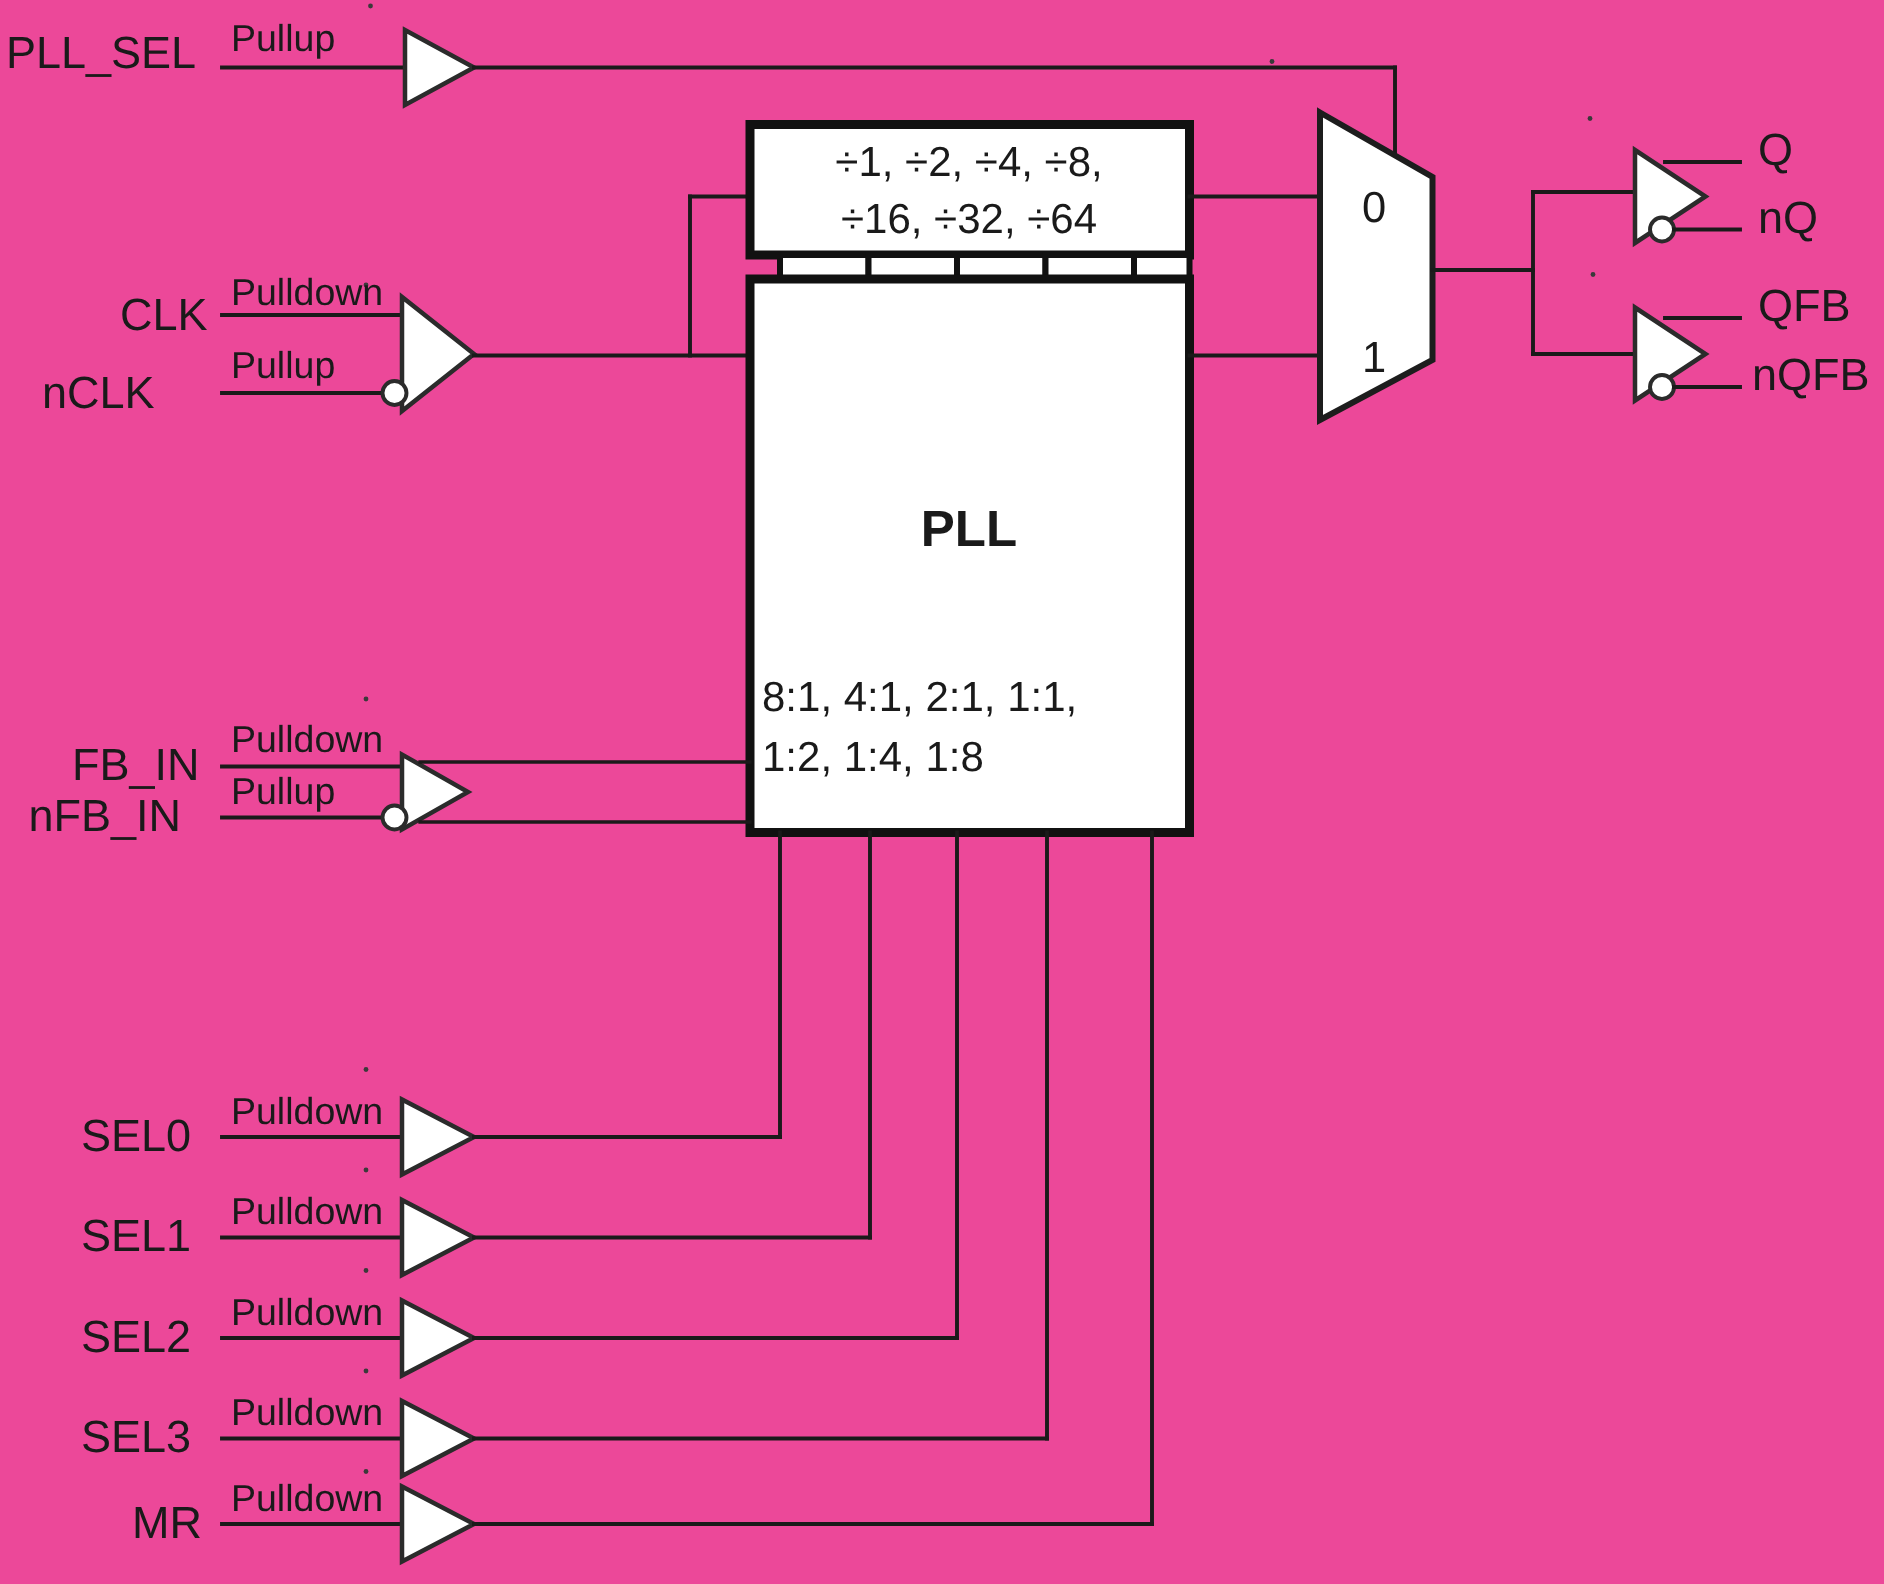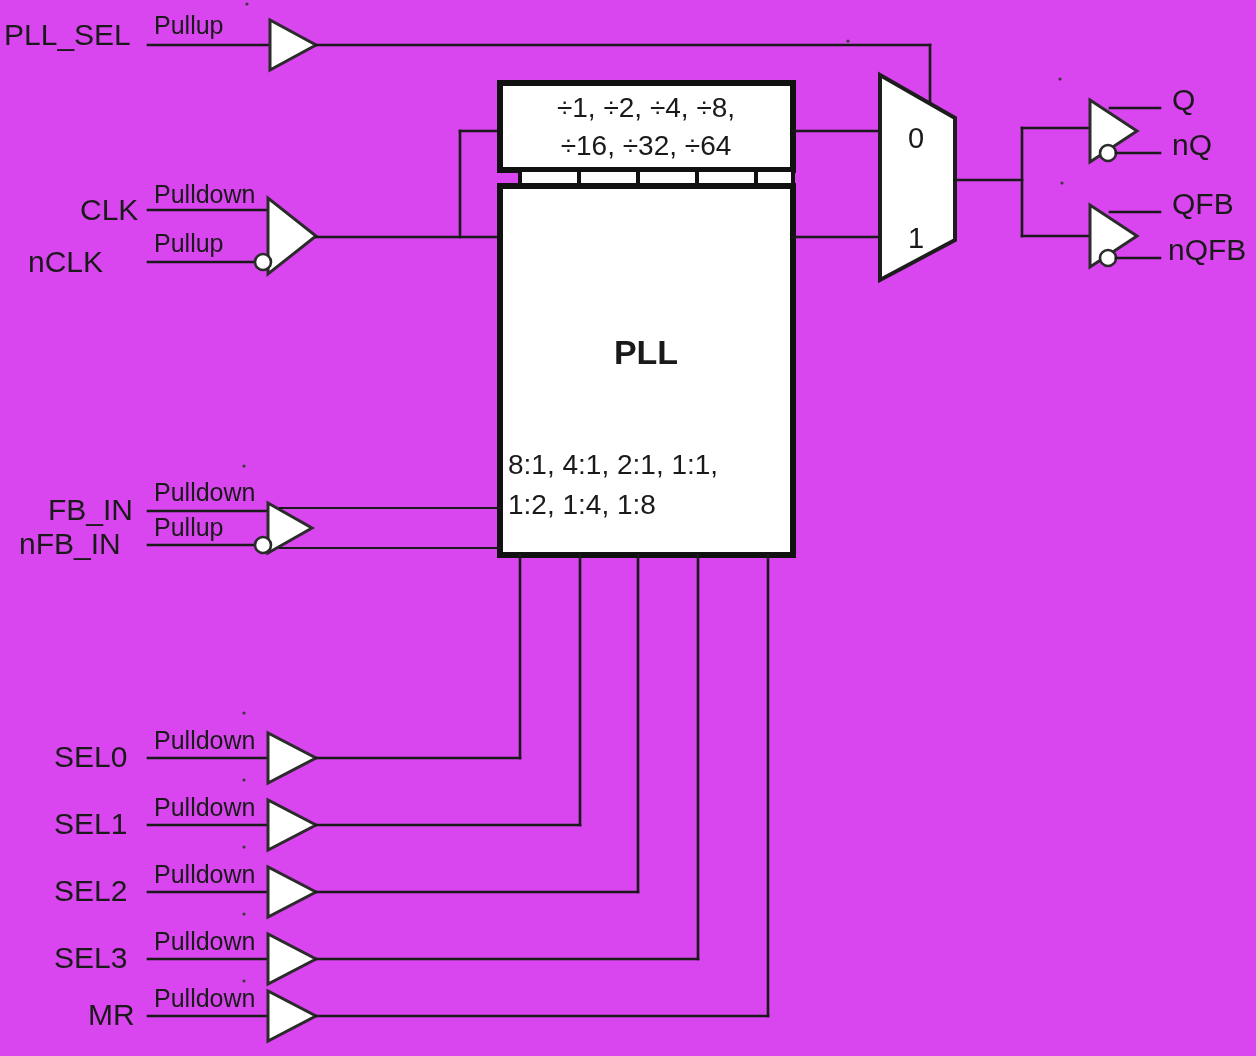--- a/index.html
+++ b/index.html
@@ -4,21 +4,21 @@
 <style>
   html, body {
     margin: 0;
     padding: 0;
     background: #ffffff;
   }
   #diagram-root {
     position: relative;
     width: 1256px;
     height: 1056px;
-    background: #d946ef;
+    background: #ec4899;
     font-family: "Liberation Sans", sans-serif;
     overflow: hidden;
   }
   svg#schematic {
     position: absolute;
     top: 0;
     left: 0;
     width: 1256px;
     height: 1056px;
   }

